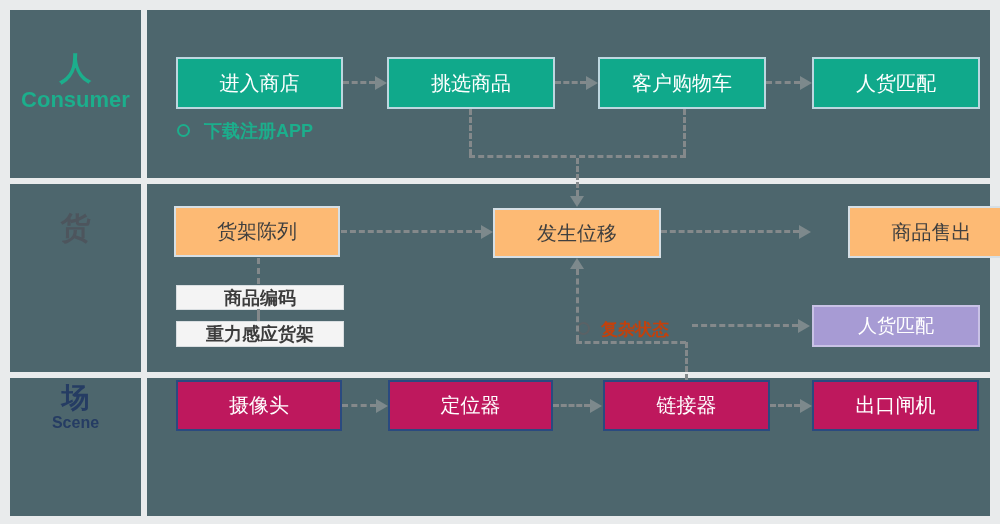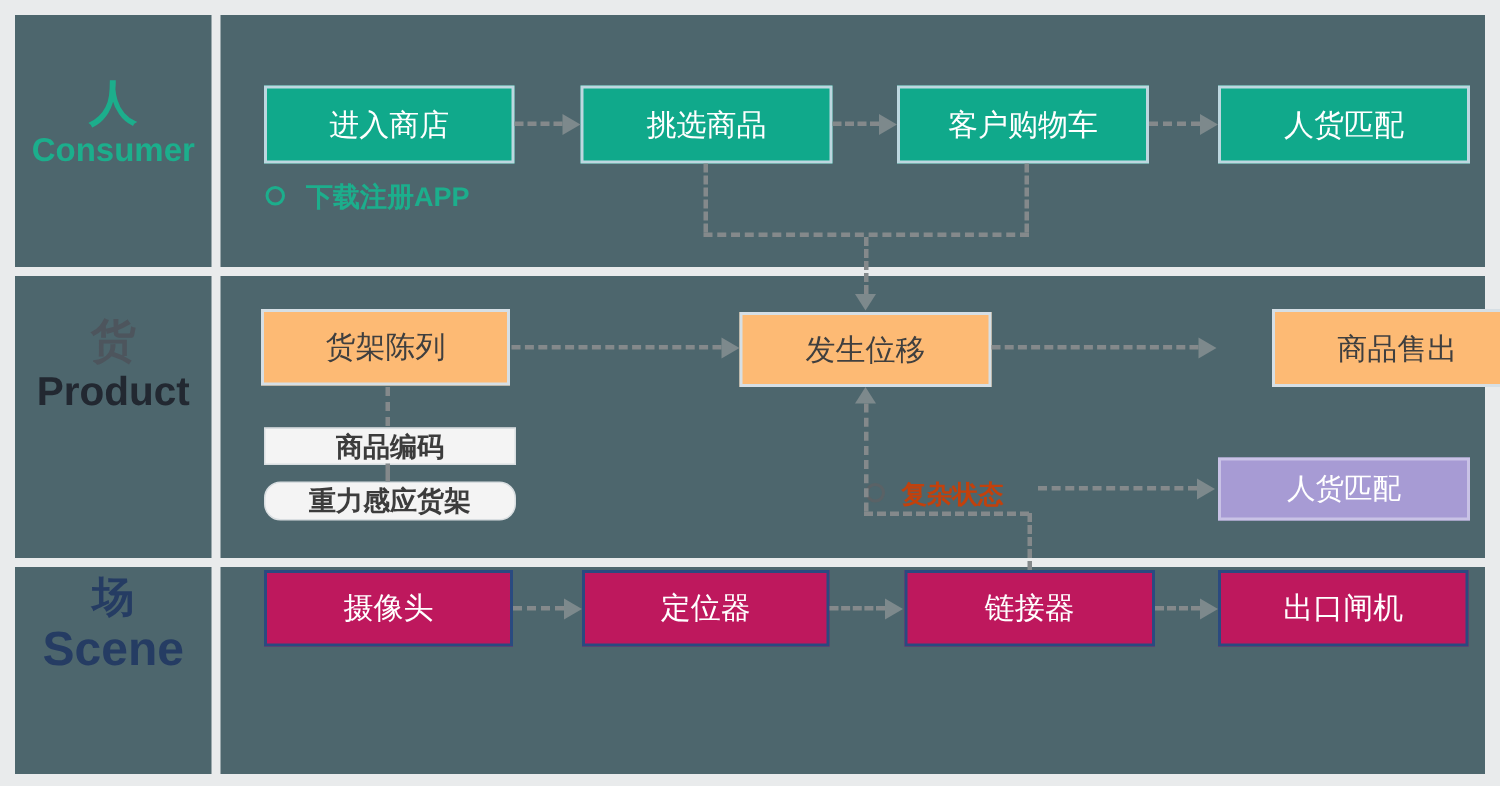--- a/index.html
+++ b/index.html
@@ -19,21 +19,21 @@
   .lane-label .zh{display:block;}
   .lane-label .en{display:block;}
   .lab1{top:50px;color:#1cae8c;}
   .lab1 .zh{font-size:32px;}
   .lab1 .en{font-size:22px;}
   .lab2{top:211px;}
   .lab2 .zh{font-size:30px;color:#4d555d;}
   .lab2 .en{font-size:27px;color:#222831;}
   .lab3{top:382px;color:#253c63;}
   .lab3 .zh{font-size:28px;}
-  .lab3 .en{font-size:32px;}
+  .lab3 .en{font-size:16px;}
   .node{position:absolute;text-align:center;font-size:20px;display:flex;align-items:center;justify-content:center;}
   .green{background:#10a98b;color:#ffffff;border:2px solid #bdd7e0;}
   .lightbox{background:#fdba74;color:#3f3f3f;border:2px solid #d6dfe5;}
   .smallbox{background:#f4f4f4;color:#3c3c3c;border:1px solid #d9dee1;font-weight:bold;font-size:18px;}
   .navy{background:#be185d;color:#ffffff;border:2px solid #2a4a80;}
   .purple{background:#a79bd4;color:#ffffff;border:2px solid #c9c2e6;font-size:19px;}
   .note-text{position:absolute;font-weight:bold;white-space:nowrap;}
   .note-green{color:#1cae8c;font-size:18px;}
   .note-gray{color:#c2410c;font-size:17px;}
   .bullet{position:absolute;width:9px;height:9px;border-radius:50%;background:transparent;}
@@ -57,39 +57,38 @@
   <div class="cell contentcol r2"></div>
   <div class="cell labelcol r3"></div>
   <div class="cell contentcol r3"></div>
 
   <div class="lane-label lab1">
     <span class="zh">人</span>
     <span class="en">Consumer</span>
   </div>
   <div class="lane-label lab2">
     <span class="zh">货</span>
-    <span class="en">Product</span>
   </div>
   <div class="lane-label lab3">
     <span class="zh">场</span>
     <span class="en">Scene</span>
   </div>
 
   <div class="node green" style="left:176px;top:57px;width:163px;height:48px;">进入商店</div>
   <div class="node green" style="left:387px;top:57px;width:164px;height:48px;">挑选商品</div>
   <div class="node green" style="left:598px;top:57px;width:164px;height:48px;">客户购物车</div>
   <div class="node green" style="left:812px;top:57px;width:164px;height:48px;">人货匹配</div>
   <span class="bullet g" style="left:177px;top:124px;"></span>
   <div class="note-text note-green" style="left:204px;top:119px;">下载注册APP</div>
 
   <div class="node lightbox" style="left:174px;top:206px;width:162px;height:47px;">货架陈列</div>
   <div class="node lightbox" style="left:493px;top:208px;width:164px;height:46px;">发生位移</div>
   <div class="node lightbox" style="left:848px;top:206px;width:163px;height:48px;">商品售出</div>
   <div class="node smallbox" style="left:176px;top:285px;width:166px;height:23px;">商品编码</div>
-  <div class="node smallbox" style="left:176px;top:321px;width:166px;height:24px;border-radius:11px;">重力感应货架</div>
+  <div class="node smallbox" style="left:176px;top:321px;width:166px;height:24px;">重力感应货架</div>
   <div class="node purple" style="left:812px;top:305px;width:164px;height:38px;">人货匹配</div>
   <span class="bullet d" style="left:577px;top:322px;"></span>
   <div class="note-text note-gray" style="left:601px;top:318px;">复杂状态</div>
 
   <div class="node navy" style="left:176px;top:380px;width:162px;height:47px;">摄像头</div>
   <div class="node navy" style="left:388px;top:380px;width:161px;height:47px;">定位器</div>
   <div class="node navy" style="left:603px;top:380px;width:163px;height:47px;">链接器</div>
   <div class="node navy" style="left:812px;top:380px;width:163px;height:47px;">出口闸机</div>
 
   <div class="hline" style="left:343px;top:81px;width:32px;"></div>

